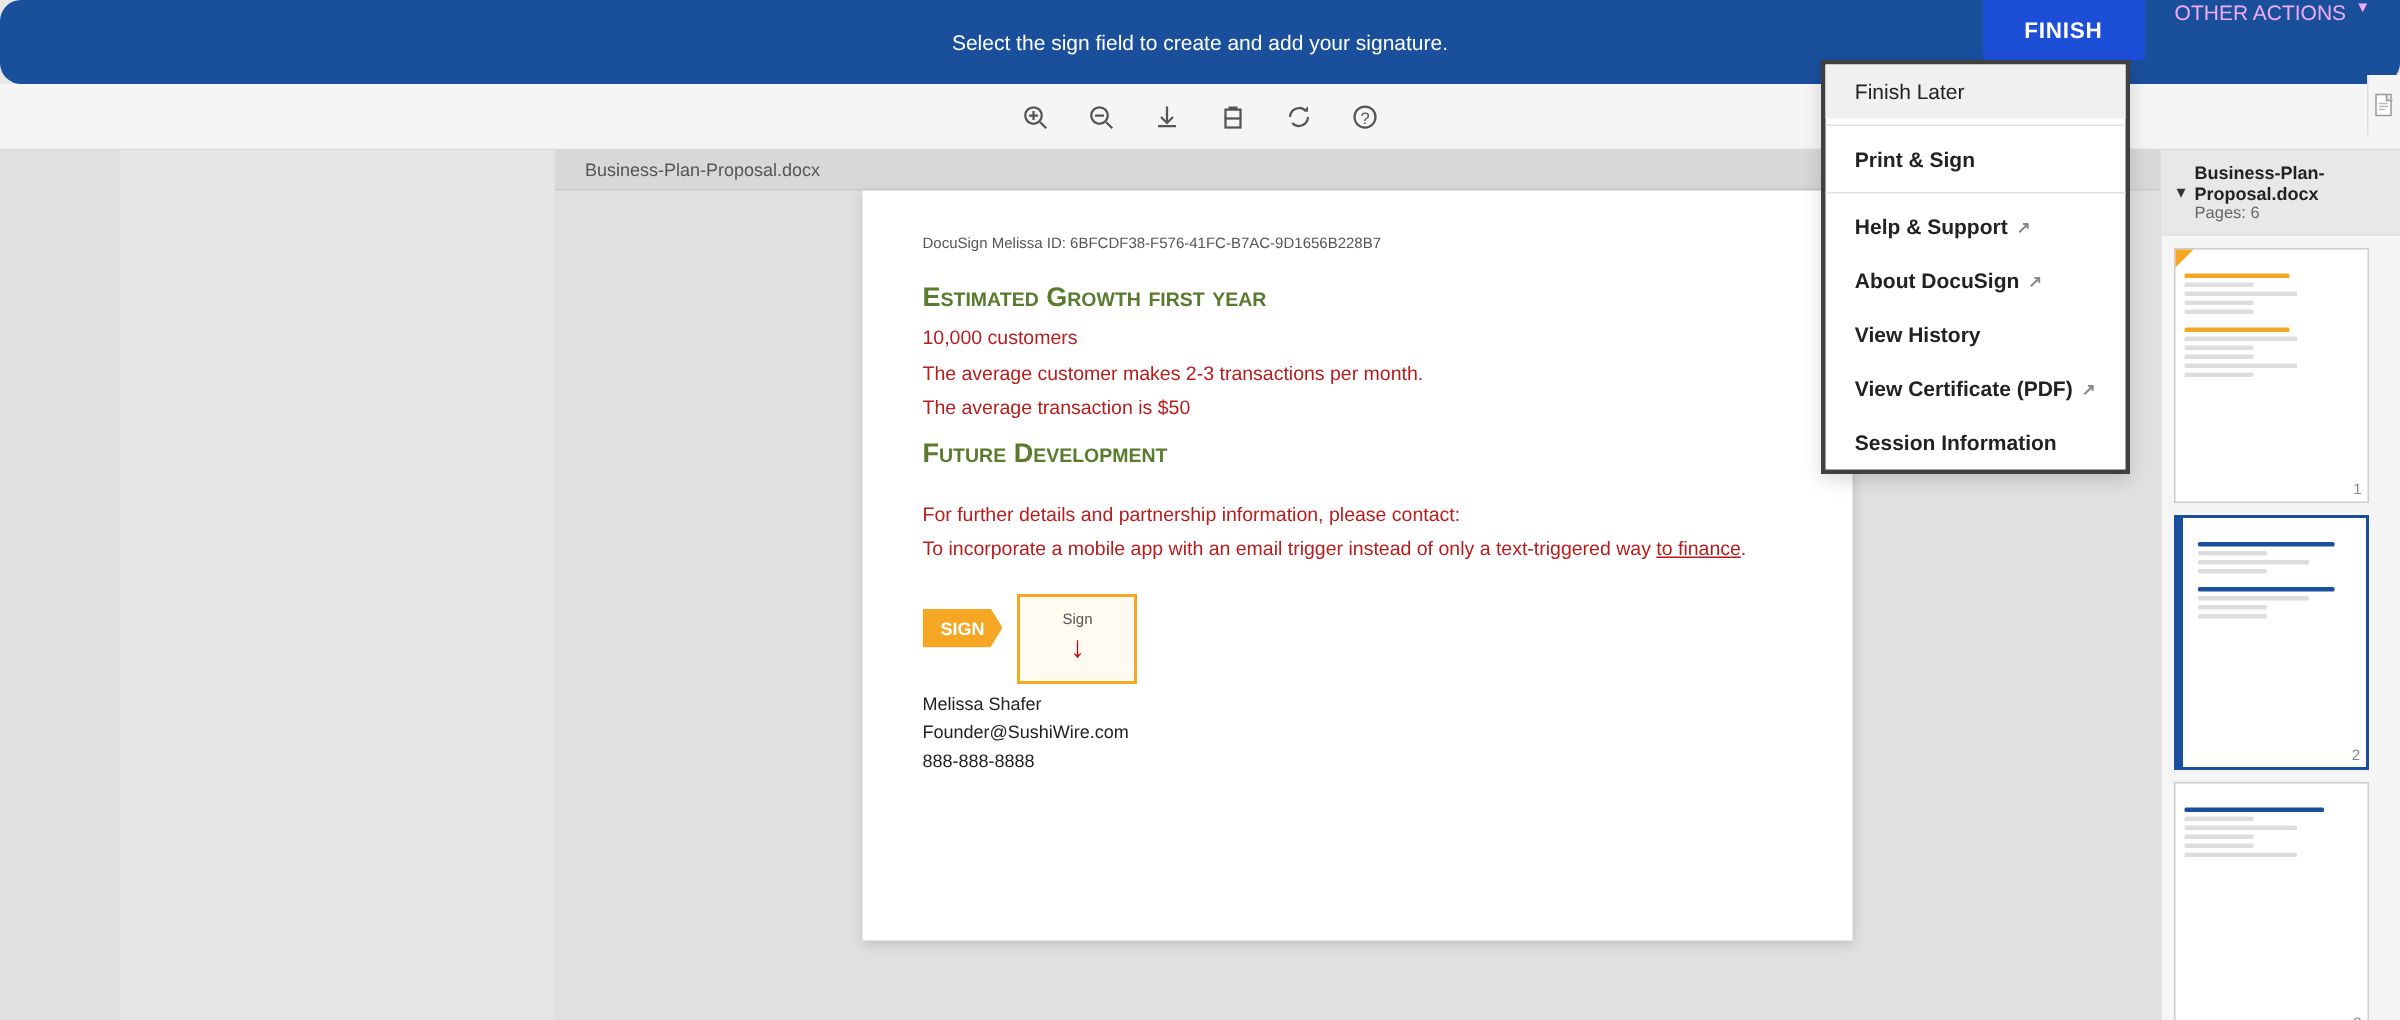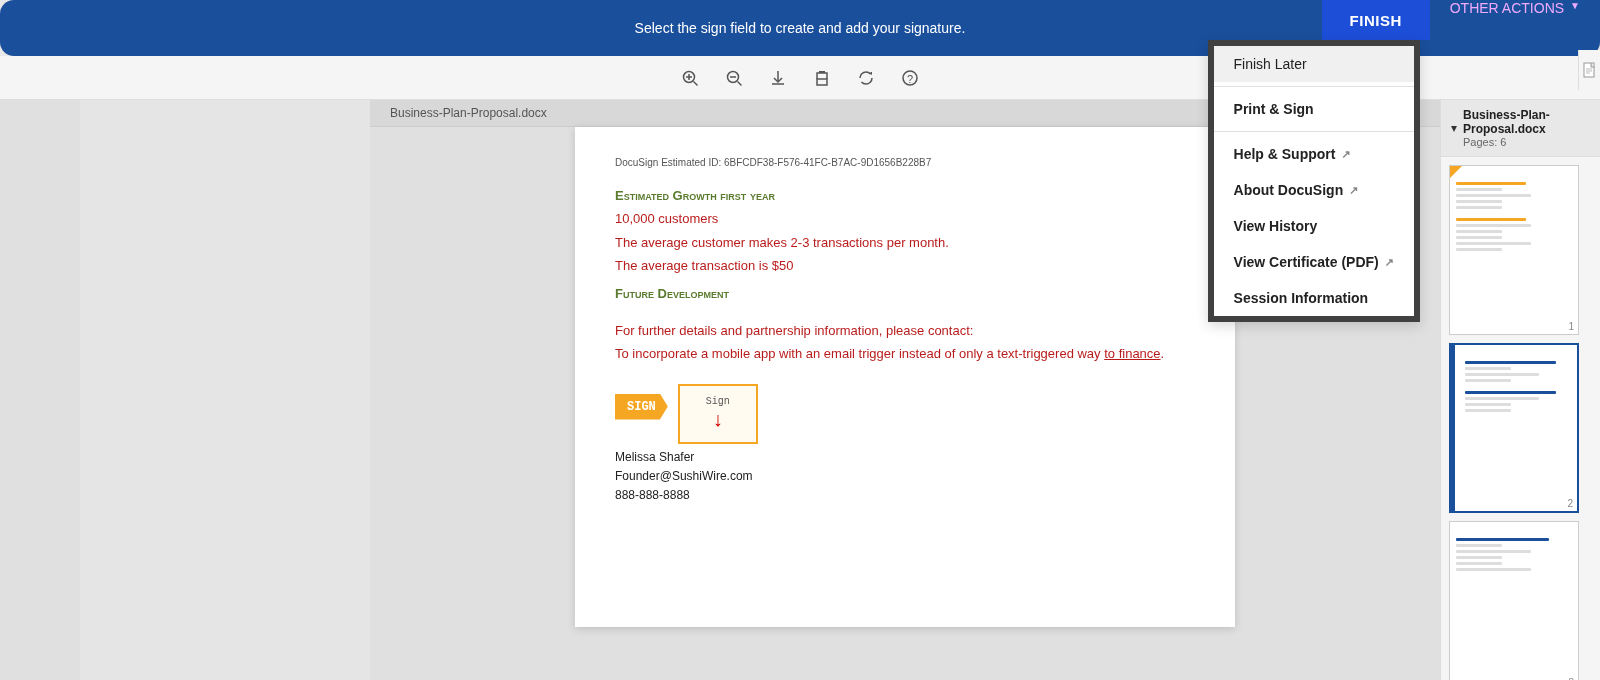--- a/index.html
+++ b/index.html
@@ -116,38 +116,37 @@
       position: relative;
     }
     .doc-envelope-id {
       font-size: 10px;
       color: #555;
       margin-bottom: 20px;
     }
     .doc-heading {
       color: #5a7a2e;
       font-variant: small-caps;
-      font-size: 13px;
+      font-size: 18px;
       font-weight: bold;
       margin-bottom: 6px;
       margin-top: 10px;
     }
     .doc-text {
       font-size: 13px;
       color: #b91c1c;
       margin-bottom: 4px;
       line-height: 1.5;
     }
     .doc-link { text-decoration: underline; }
     .sign-area {
       margin-top: 20px;
       display: flex;
       align-items: flex-start;
       gap: 10px;
-      font-family: Liberation Mono, monospace;
     }
     .sign-arrow {
       background: #f5a623;
       color: white;
       font-size: 12px;
       font-weight: bold;
       padding: 6px 12px;
       clip-path: polygon(0 0, 85% 0, 100% 50%, 85% 100%, 0 100%);
       display: flex;
       align-items: center;
@@ -180,21 +179,21 @@
       line-height: 1.6;
       margin-top: 4px;
     }
 
     
     .dropdown-menu {
       position: absolute;
       top: 40px;
       right: 180px;
       background: white;
-      border: 6px solid #404040;
+      border: 3px solid #404040;
       box-shadow: 0 4px 12px rgba(0,0,0,0.15);
       z-index: 100;
       min-width: 200px;
     }
     .dropdown-item {
       padding: 10px 20px;
       font-size: 14px;
       color: #222;
       cursor: pointer;
       display: flex;
@@ -386,21 +385,21 @@
     </div>
   </div>
 
   <div class="doc-area">
     <div class="doc-filename-bar">
       <span>Business-Plan-Proposal.docx</span>
       <span>1 of 3</span>
     </div>
 
     <div class="doc-page">
-      <div class="doc-envelope-id">DocuSign Estimated ID: 6BFCDF38-F576-41FC-B7AC-9D1656B228B7</div>
+      <div class="doc-envelope-id">DocuSign Melissa ID: 6BFCDF38-F576-41FC-B7AC-9D1656B228B7</div>
 
       <div class="doc-heading">Estimated Growth first year</div>
       <div class="doc-text">10,000 customers</div>
       <div class="doc-text">The average customer makes 2-3 transactions per month.</div>
       <div class="doc-text">The average transaction is $50</div>
 
       <div class="doc-heading">Future Development</div>
       <div class="doc-text" style="margin-top:20px;">For further details and partnership information, please contact:</div>
 
       <div class="doc-text">To incorporate a mobile app with an email trigger instead of only a text-triggered way <span class="doc-link">to finance</span>.</div>

